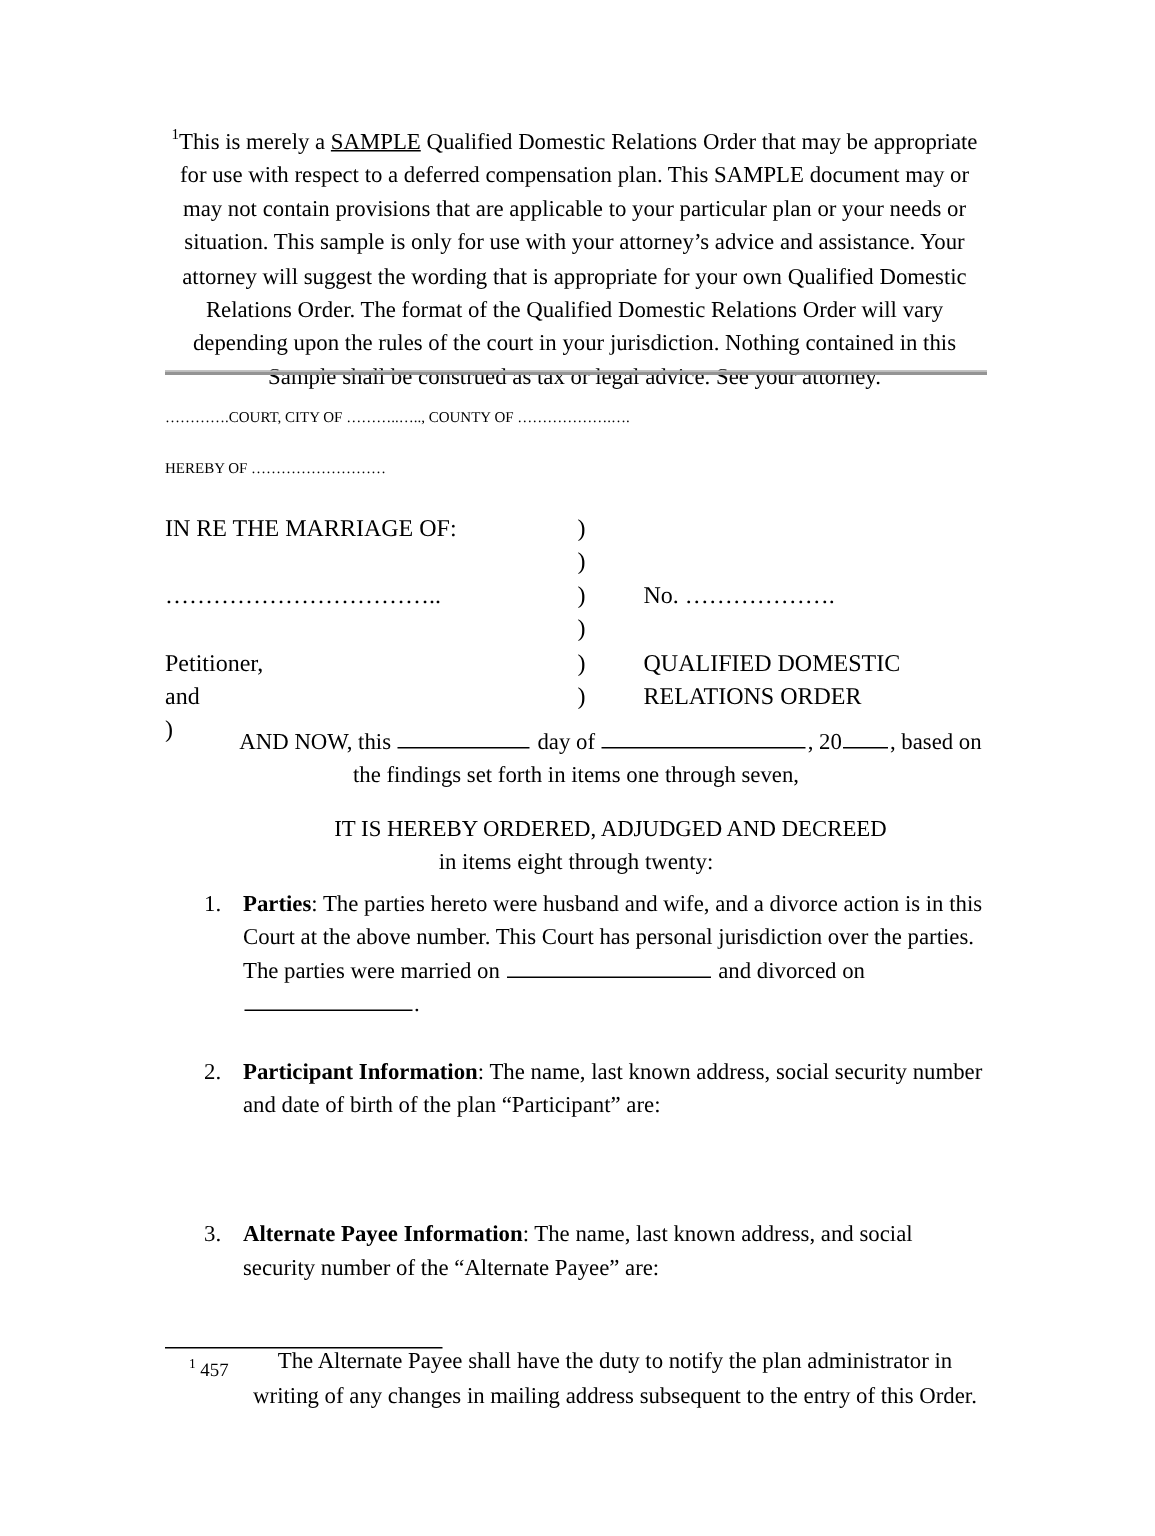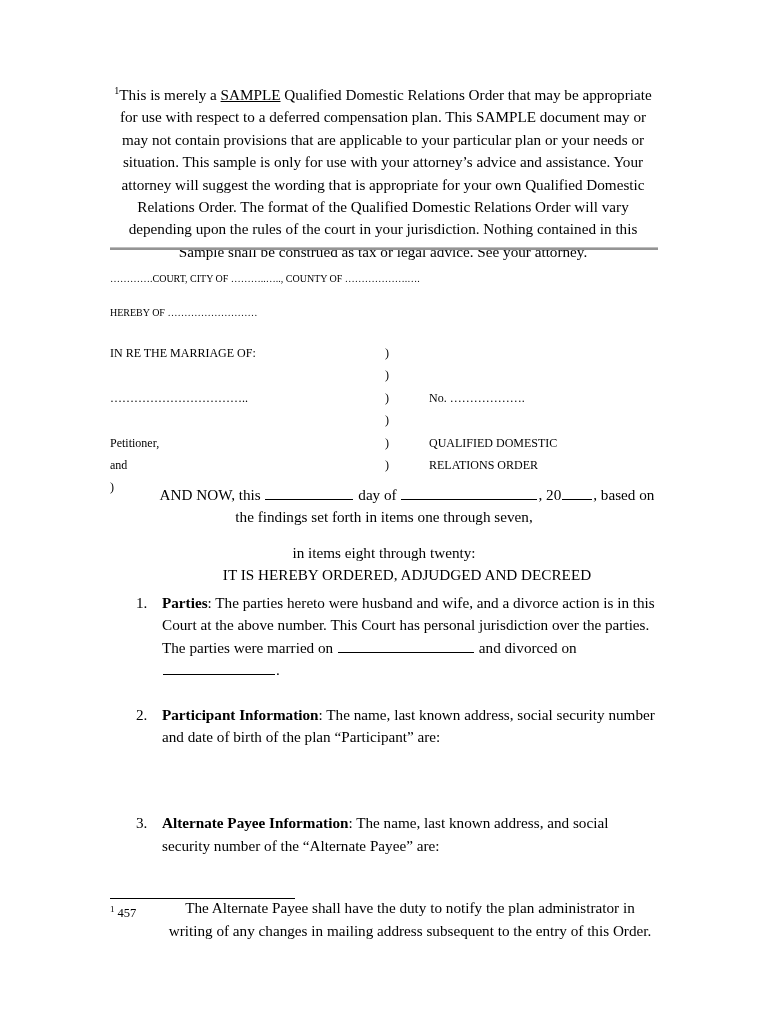--- a/index.html
+++ b/index.html
@@ -75,21 +75,21 @@
   }
   .court-line { white-space: nowrap; }
   .state-line { margin-top: 12px; }
 
   
   .caption {
     position: absolute;
     left: 110px;
     top: 342px;
     width: 560px;
-    font-size: 12px;
+    font-size: 16px;
     line-height: 22.4px;
   }
   .cap-row {
     display: flex;
     height: 22.4px;
     align-items: baseline;
   }
   .cap-left {
     width: 275px;
     flex: 0 0 275px;
@@ -167,20 +167,21 @@
   }
   .footnote-rule {
     width: 185px;
     height: 0;
     border-top: 1.4px solid #000;
     margin: 0 0 6px 0;
   }
   .footnote-text {
     font-size: 12.6px;
     line-height: 16px;
+    margin-left: 16px;
   }
   .footnote-text .fn-sup {
     font-size: 9px;
     vertical-align: super;
     line-height: 0;
     margin-right: 3px;
   }
 </style>
 </head>
 <body>
@@ -233,22 +234,22 @@
       <div class="cap-paren">)</div>
       <div class="cap-right"></div>
     </div>
   </div>
 
   <div class="body-block">
     <p class="para indent"><span>AND NOW, this </span><span class="blank b-md"></span><span> day of </span><span class="blank b-xl"></span><span>, 20</span><span class="blank b-sm"></span><span>, based on the findings set forth in items one through seven,</span></p>
 
     <div class="gap"></div>
 
+    <p class="para indent"><span>IT IS HEREBY ORDERED, ADJUDGED AND DECREED</span></p>
     <p class="para">in items eight through twenty:</p>
-    <p class="para indent"><span>IT IS HEREBY ORDERED, ADJUDGED AND DECREED</span></p>
   </div>
 
   <div class="items">
 
     <div class="item">
       <div class="item-num">1.</div>
       <div class="item-body"><b>Parties</b><span>:</span><span>  The parties hereto were husband and wife, and a divorce action is in this Court at the above number.  This Court has personal jurisdiction over the parties.  The parties were married on </span><span class="blank b-xl"></span><span> and divorced on </span><span class="blank b-xxl"></span><span>.</span></div>
     </div>
 
     <div class="item">

